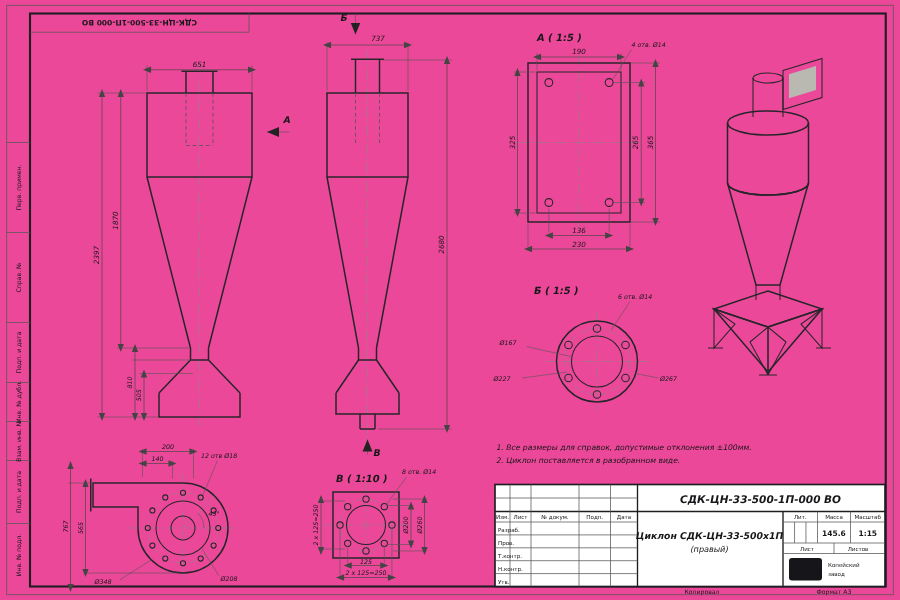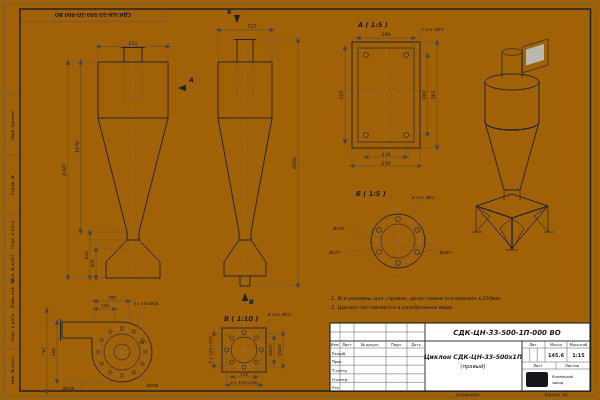--- a/index.html
+++ b/index.html
@@ -1,16 +1,16 @@
 <!DOCTYPE html>
 <html><head>
 <meta charset="utf-8">
 <style>
   html,body{margin:0;padding:0;background:#ffffff;}
-  .sheet{width:600px;height:400px;position:relative;background:#a16207;text-decoration:underline;}
+  .sheet{width:600px;height:400px;position:relative;background:#ec4899;text-decoration:underline;}
   svg{display:block}
   .ol{fill:none;stroke:#26262a;stroke-width:1}
   .ol2{fill:none;stroke:#26262a;stroke-width:.7}
   .tl{stroke:#555;stroke-width:.5;fill:none}
   .frame{fill:none;stroke:#1d1d22;stroke-width:1.4}
   .ext{fill:none;stroke:#555;stroke-width:.4}
   .dim{stroke:#444;stroke-width:.45}
   .cl{stroke:#888;stroke-width:.4;stroke-dasharray:7 2 1.4 2;fill:none}
   .dash{fill:none;stroke:#555;stroke-width:.55;stroke-dasharray:2.6 1.8}
   .bcl{fill:none;stroke:#888;stroke-width:.4;stroke-dasharray:4.5 1.8 1.2 1.8}

